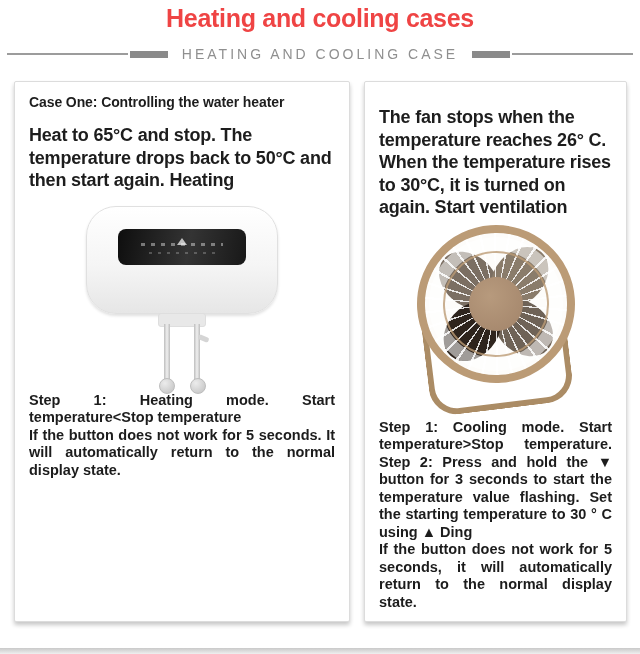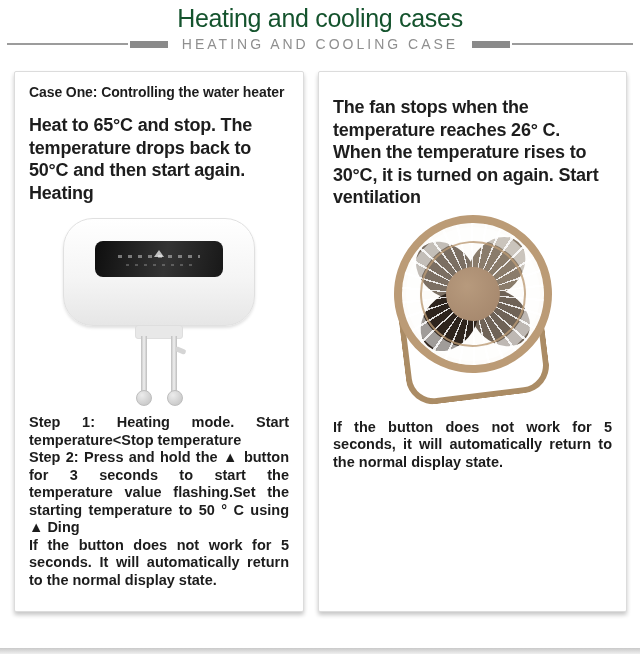--- a/index.html
+++ b/index.html
@@ -7,25 +7,25 @@
     position:relative;
     width:640px;height:654px;
     background:#ffffff;
     font-family:"Liberation Sans","DejaVu Sans",sans-serif;
     color:#1d1d1d;
     overflow:hidden;
     box-sizing:border-box;
   }
   
   .page-title{
-    margin:4px 0 2px;
+    margin:4px 0 12px;
     text-align:center;
     font-size:25px;
-    font-weight:400;
-    color:#14532d;
+    font-weight:700;
+    color:#ef4444;
     letter-spacing:-0.3px;
   }
   .divider{
     display:flex;align-items:center;
     margin:0 7px;height:18px;
   }
   .divider .line{flex:1;height:2px;background:#9c9c9c;}
   .divider .bar{width:38px;height:7px;background:#8a8a8a;margin:0 2px;}
   .divider-label{
     font-size:14px;color:#8f8f8f;letter-spacing:3px;
@@ -40,35 +40,35 @@
   }
   .card{
     background:#fff;
     border:1px solid #dcdcdc;
     border-radius:2px;
     box-shadow:0 3px 4px rgba(0,0,0,.22);
     padding:10px 14px 0;
     box-sizing:border-box;
     overflow:hidden;
   }
-  .card-left{width:290px;flex:none;}
+  .card-left{width:336px;flex:none;}
   .card-right{flex:1;}
   .case-title{
     font-size:14px;font-weight:700;margin:2px 0 0;color:#1d1d1d;
     letter-spacing:-0.1px;
   }
   .card-right .case-title{margin-top:8px;}
   .case-summary{
     font-size:18px;font-weight:700;line-height:1.25;
     margin:14px 0 0;color:#1d1d1d;letter-spacing:-0.2px;
   }
   .art{
     position:relative;height:192px;margin-top:4px;
   }
-  .steps{margin-top:14px;}
+  .steps{margin-top:4px;}
   .step{
     font-size:14.5px;font-weight:600;line-height:17.5px;
     text-align:justify;margin:0;color:#1c1c1c;
   }
   
   .heater-wrap{position:absolute;left:50%;top:0;width:210px;height:192px;transform:translateX(-50%);}
   .heater-body{
     position:absolute;left:50%;top:10px;transform:translateX(-50%);
     width:190px;height:106px;
     background:linear-gradient(180deg,#ffffff 0%,#f5f5f5 55%,#e6e6e6 100%);
@@ -201,21 +201,20 @@
           <div class="pipe pipe-left"></div>
           <div class="pipe pipe-right"></div>
           <div class="valve"></div>
           <div class="pipe-head head-left"></div>
           <div class="pipe-head head-right"></div>
         </div>
       </div>
 
       <div class="steps">
         <p class="step">Step 1: Heating mode. Start temperature&lt;Stop temperature</p>
-        <p class="step">Step 2: Press and hold the ▲ button for 3 seconds to start the temperature value flashing.Set the starting temperature to 50 ° C using ▲ Ding</p>
         <p class="step">If the button does not work for 5 seconds. It will automatically return to the normal display state.</p>
       </div>
     </section>
 
     <section class="card card-right">
       <p class="case-summary">The fan stops when the temperature reaches 26° C. When the temperature rises to 30°C, it is turned on again. Start ventilation</p>
 
       <div class="art">
         <div class="fan-wrap">
           <div class="fan-stand"></div>
@@ -226,20 +225,21 @@
             <div class="blade blade-bl"></div>
             <div class="fan-spokes"></div>
             <div class="fan-lattice"></div>
             <div class="fan-innerring"></div>
             <div class="fan-hub"></div>
           </div>
         </div>
       </div>
 
       <div class="steps">
+        <p class="step">Step 1: Cooling mode. Start temperature&gt;Stop temperature. Step 2: Press and hold the ▼ button for 3 seconds to start the temperature value flashing. Set the starting temperature to 30 ° C using ▲ Ding</p>
         <p class="step">If the button does not work for 5 seconds, it will automatically return to the normal display state.</p>
       </div>
     </section>
 
   </main>
 
   <div class="bottom-shadow"></div>
 </div>
 
 </body></html>

